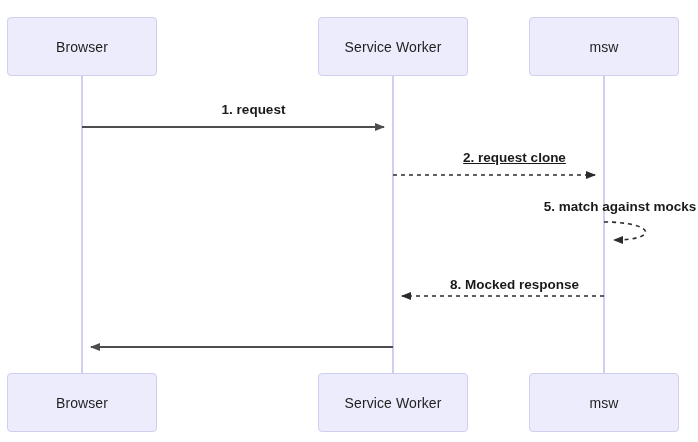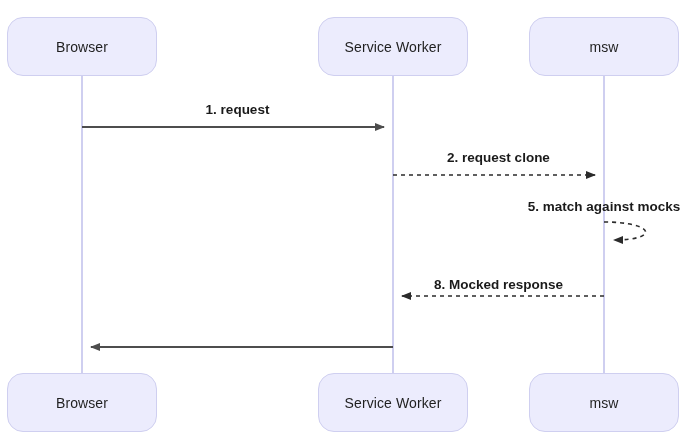--- a/index.html
+++ b/index.html
@@ -15,21 +15,21 @@
     width: 698px;
     height: 442px;
     background: #ffffff;
     overflow: hidden;
   }
   .actor-box {
     position: absolute;
     box-sizing: border-box;
     background: #ececfd;
     border: 1px solid #cfcff0;
-    border-radius: 16px;
+    border-radius: 4px;
     display: flex;
     align-items: center;
     justify-content: center;
   }
   .actor-label {
     font-size: 14px;
     color: #1f1f1f;
     font-family: "Liberation Sans", sans-serif;
     letter-spacing: 0.1px;
     white-space: nowrap;
@@ -40,20 +40,21 @@
     background: #cfcff0;
   }
   .msg-label {
     position: absolute;
     font-size: 13.5px;
     font-weight: bold;
     color: #1a1a1a;
     font-family: "Liberation Sans", sans-serif;
     white-space: nowrap;
     text-align: center;
+    padding-left: 16px;
   }
   .svg-layer {
     position: absolute;
     left: 0;
     top: 0;
     width: 698px;
     height: 442px;
     pointer-events: none;
   }
 </style>
@@ -108,20 +109,20 @@
 
     <path d="M604,222 C 655,222 660,240 614,240" fill="none" stroke="#2b2b2b" stroke-width="1.6" stroke-dasharray="4,4" marker-end="url(#ah-dash-l)"></path>
 
     <line x1="604" y1="296" x2="402" y2="296" stroke="#2b2b2b" stroke-width="1.6" stroke-dasharray="4,4" marker-end="url(#ah-dash-l)"></line>
 
     <line x1="393" y1="347" x2="91" y2="347" stroke="#4d4d4d" stroke-width="1.8" marker-end="url(#ah-solid-l)"></line>
   </svg>
 
   <div class="msg-label" style="left:82px; top:102px; width:311px;">1. request</div>
 
-  <div class="msg-label" style="left:393px; top:150px; width:211px;">2. request clone</div>
+  <div class="msg-label" style="left:393px; top:150px; width:211px;text-decoration:underline;">2. request clone</div>
 
   <div class="msg-label" style="left:518px; top:199px; width:172px;">5. match against mocks</div>
 
   <div class="msg-label" style="left:393px; top:277px; width:211px;">8. Mocked response</div>
 
 
 </div>
 
 </body></html>

